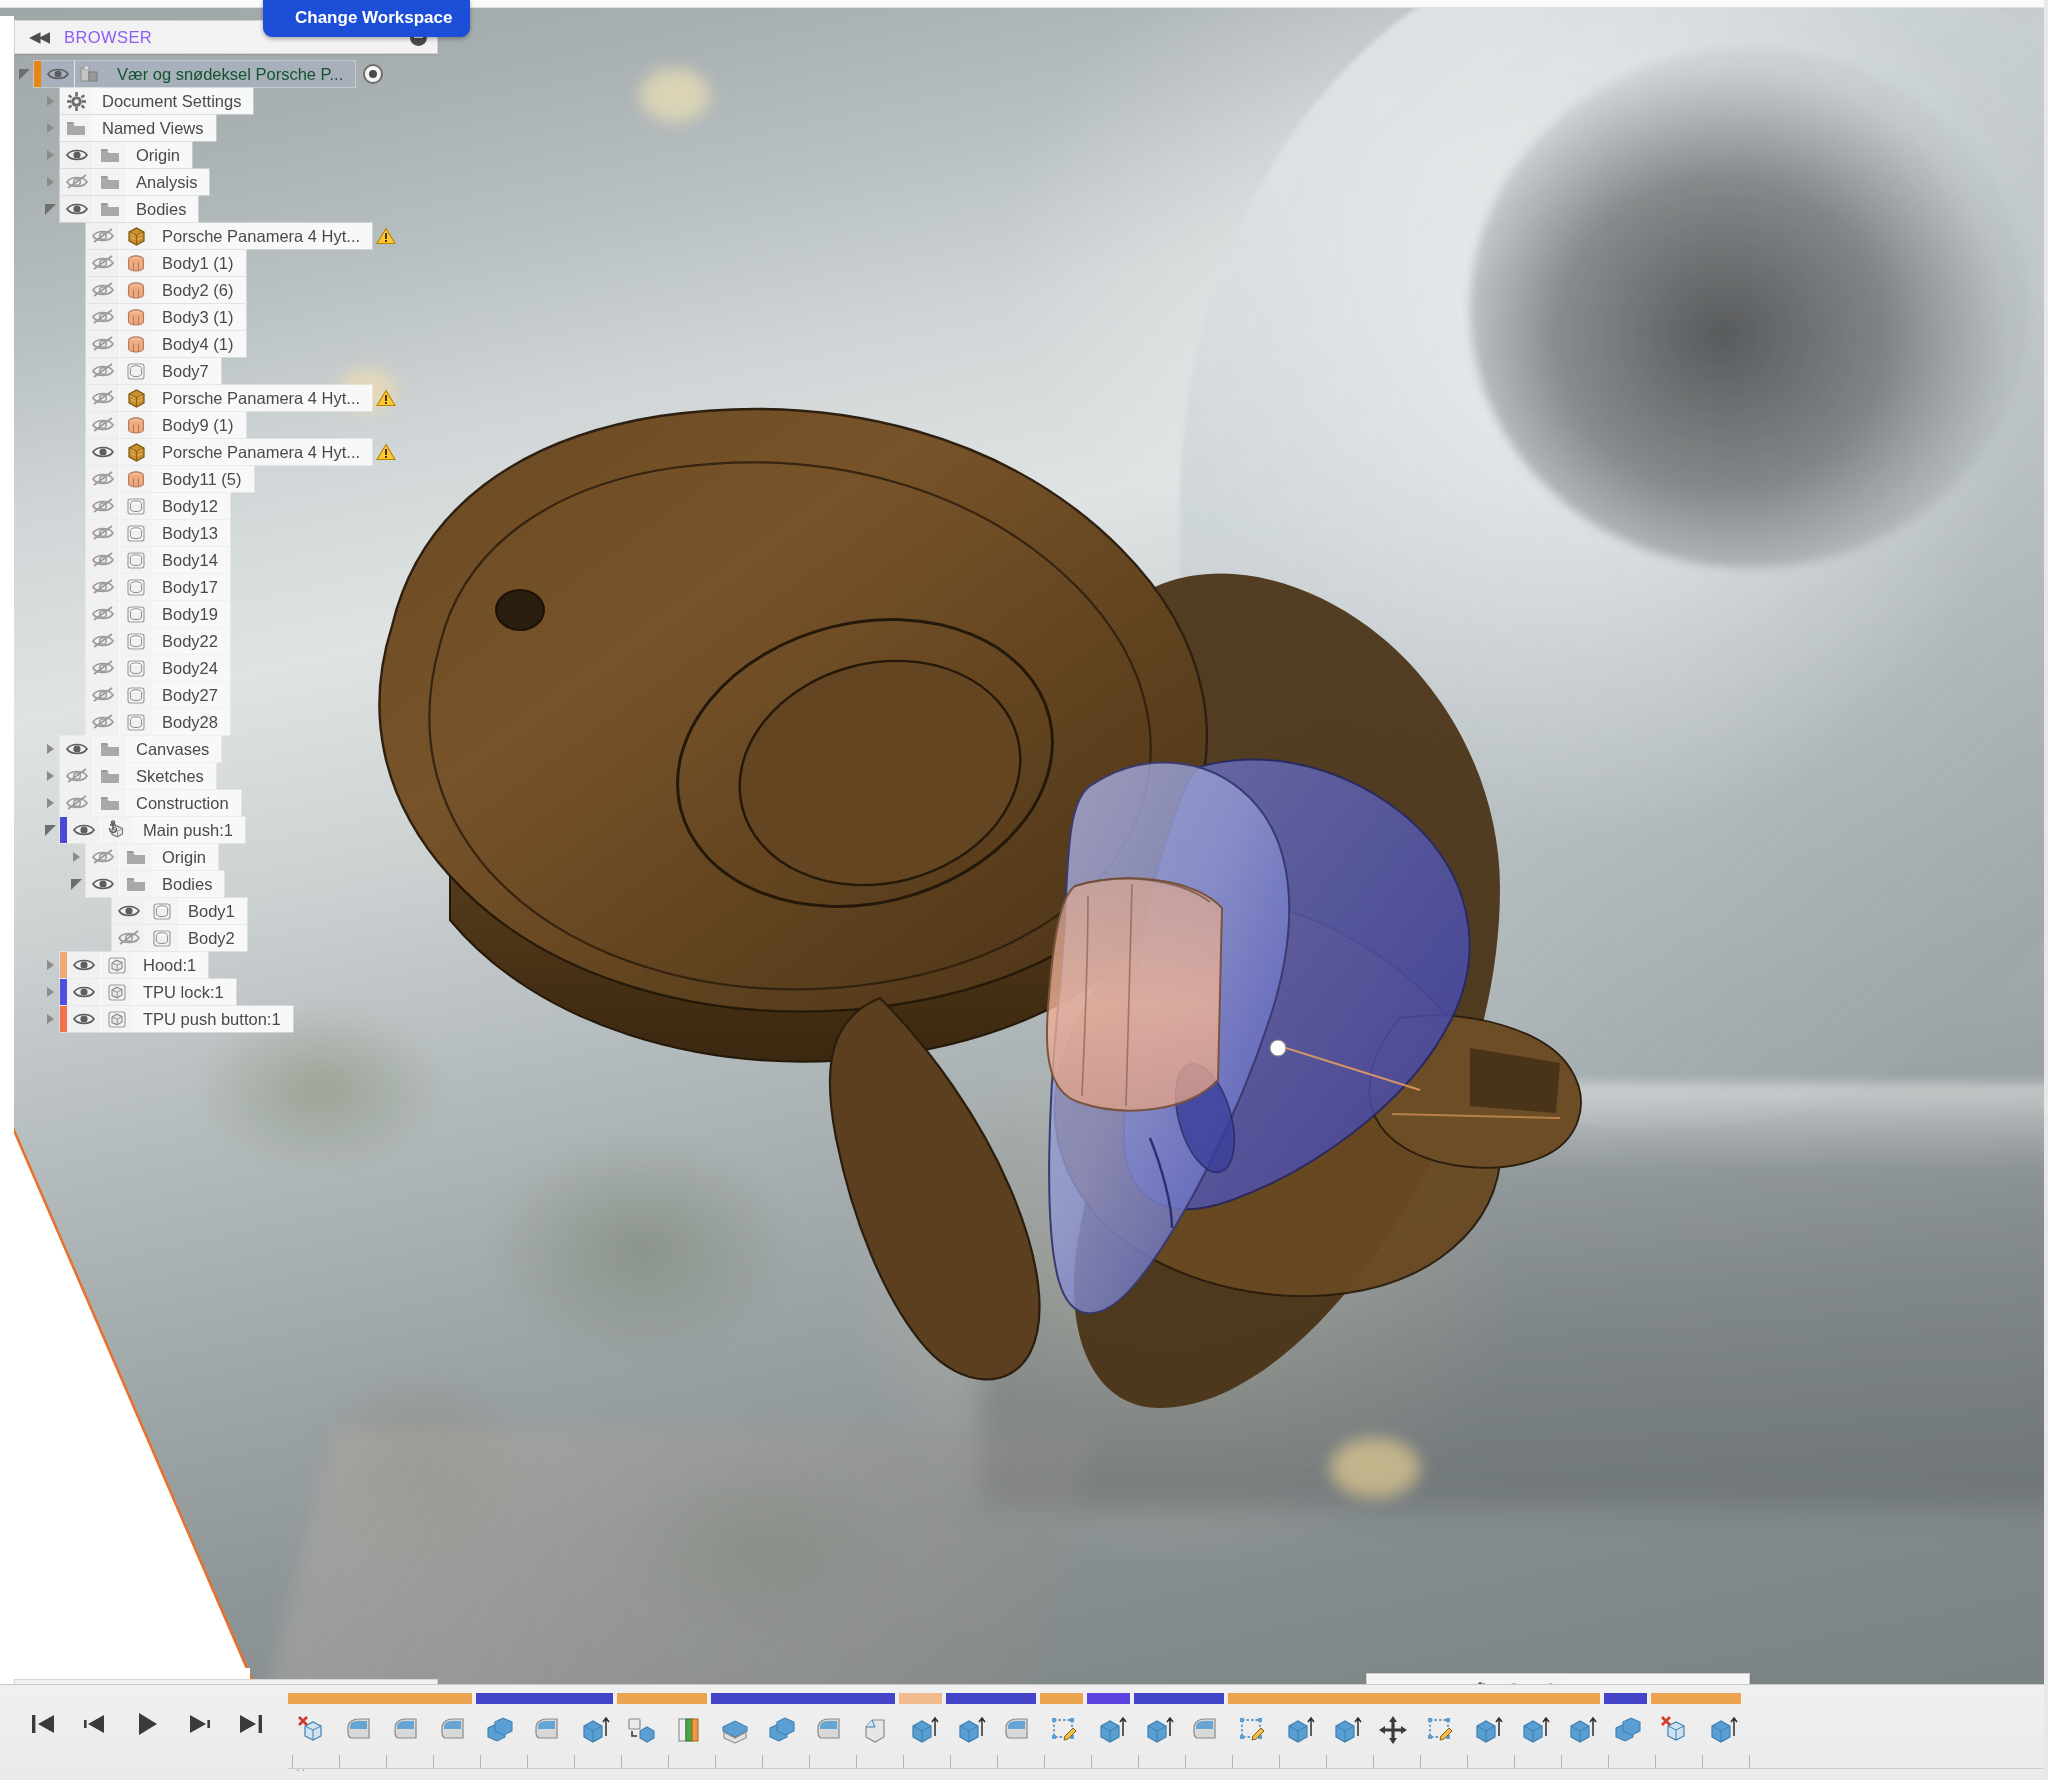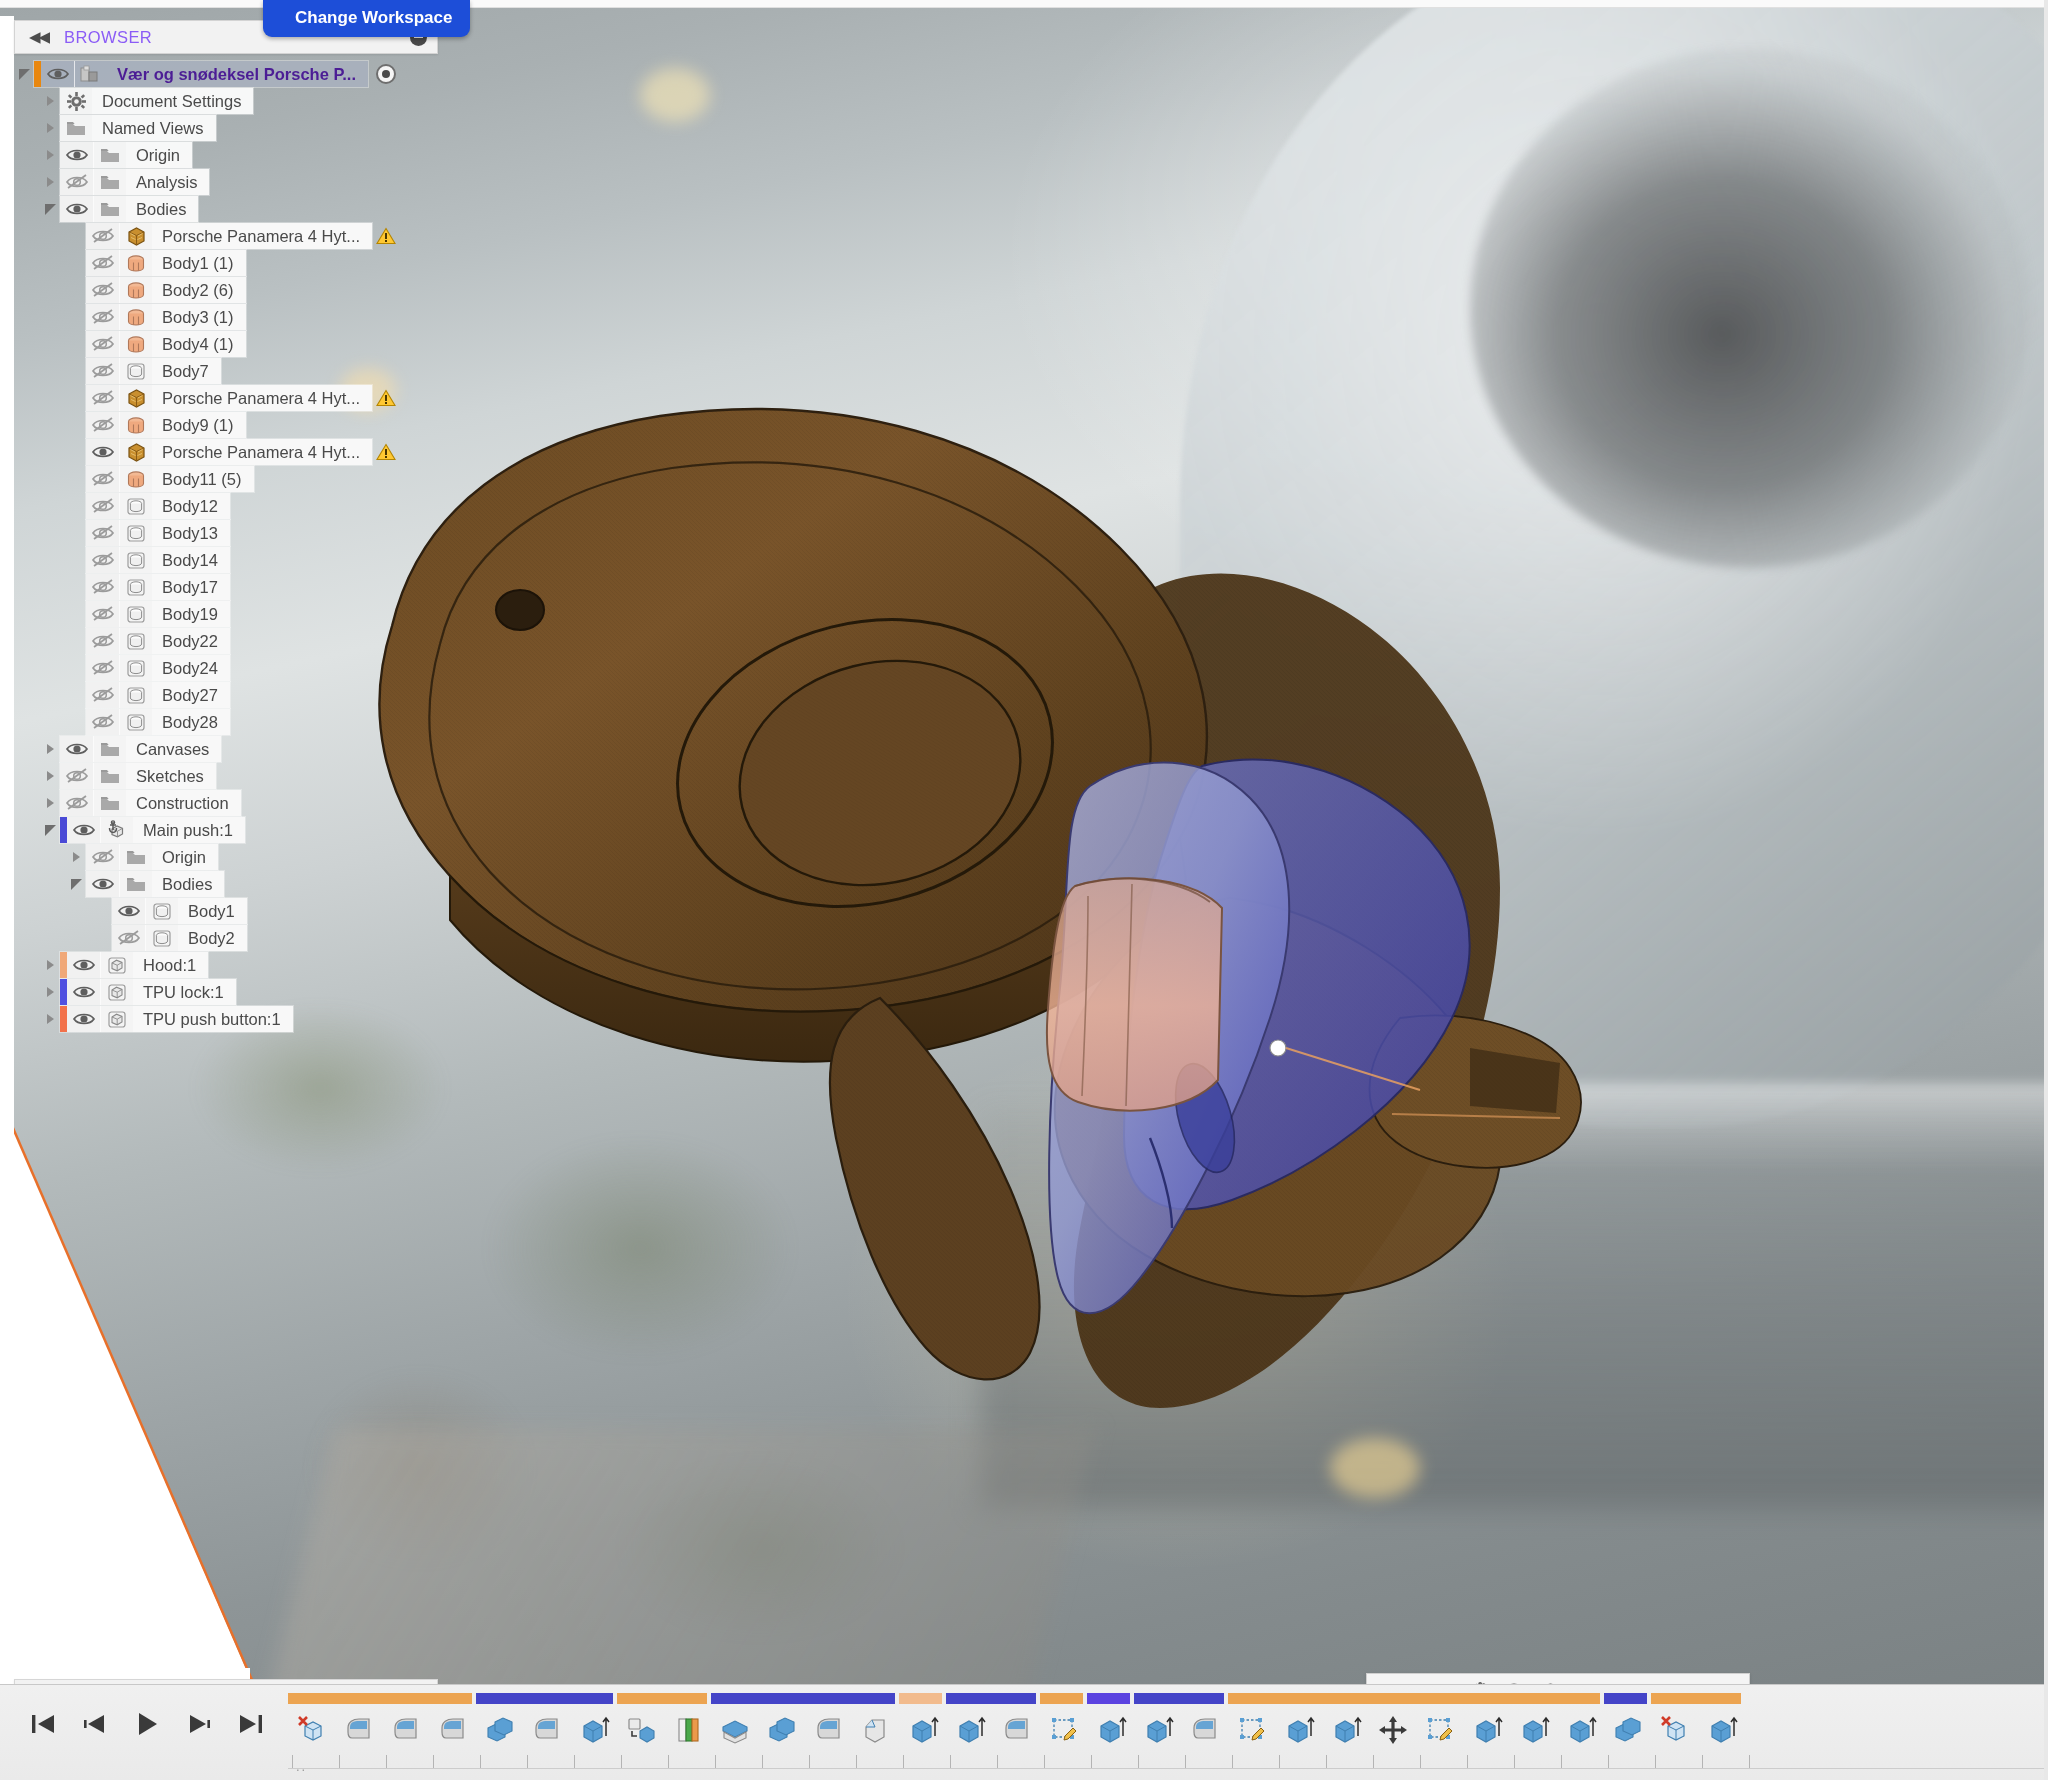--- a/index.html
+++ b/index.html
@@ -192,21 +192,21 @@
     height: 26px;
     display: flex; align-items: center;
     white-space: nowrap;
     font-size: 16.5px;
     color: #4a4a4a;
     background: rgba(248,248,248,0.93);
   }
   .rowcells.sel .cell-label,
   .rowcells.sel .cell-eye,
   .rowcells.sel .cell-icon { background: transparent; color: #ffffff; }
-  .rowcells.sel .cell-label { color: #4c1d95; font-weight: 700; }
+  .rowcells.sel .cell-label { color: #14532d; font-weight: 400; }
 
   .warn-icon { margin-left: 4px; flex: 0 0 auto; display: flex; align-items: center; }
   .doc-radio {
     width: 20px; height: 20px; border-radius: 50%;
     border: 2px solid #6e6e6e; background: #f5f5f5;
     margin-left: 8px;
     display: flex; align-items: center; justify-content: center;
     flex: 0 0 20px;
   }
   .doc-radio::after {

